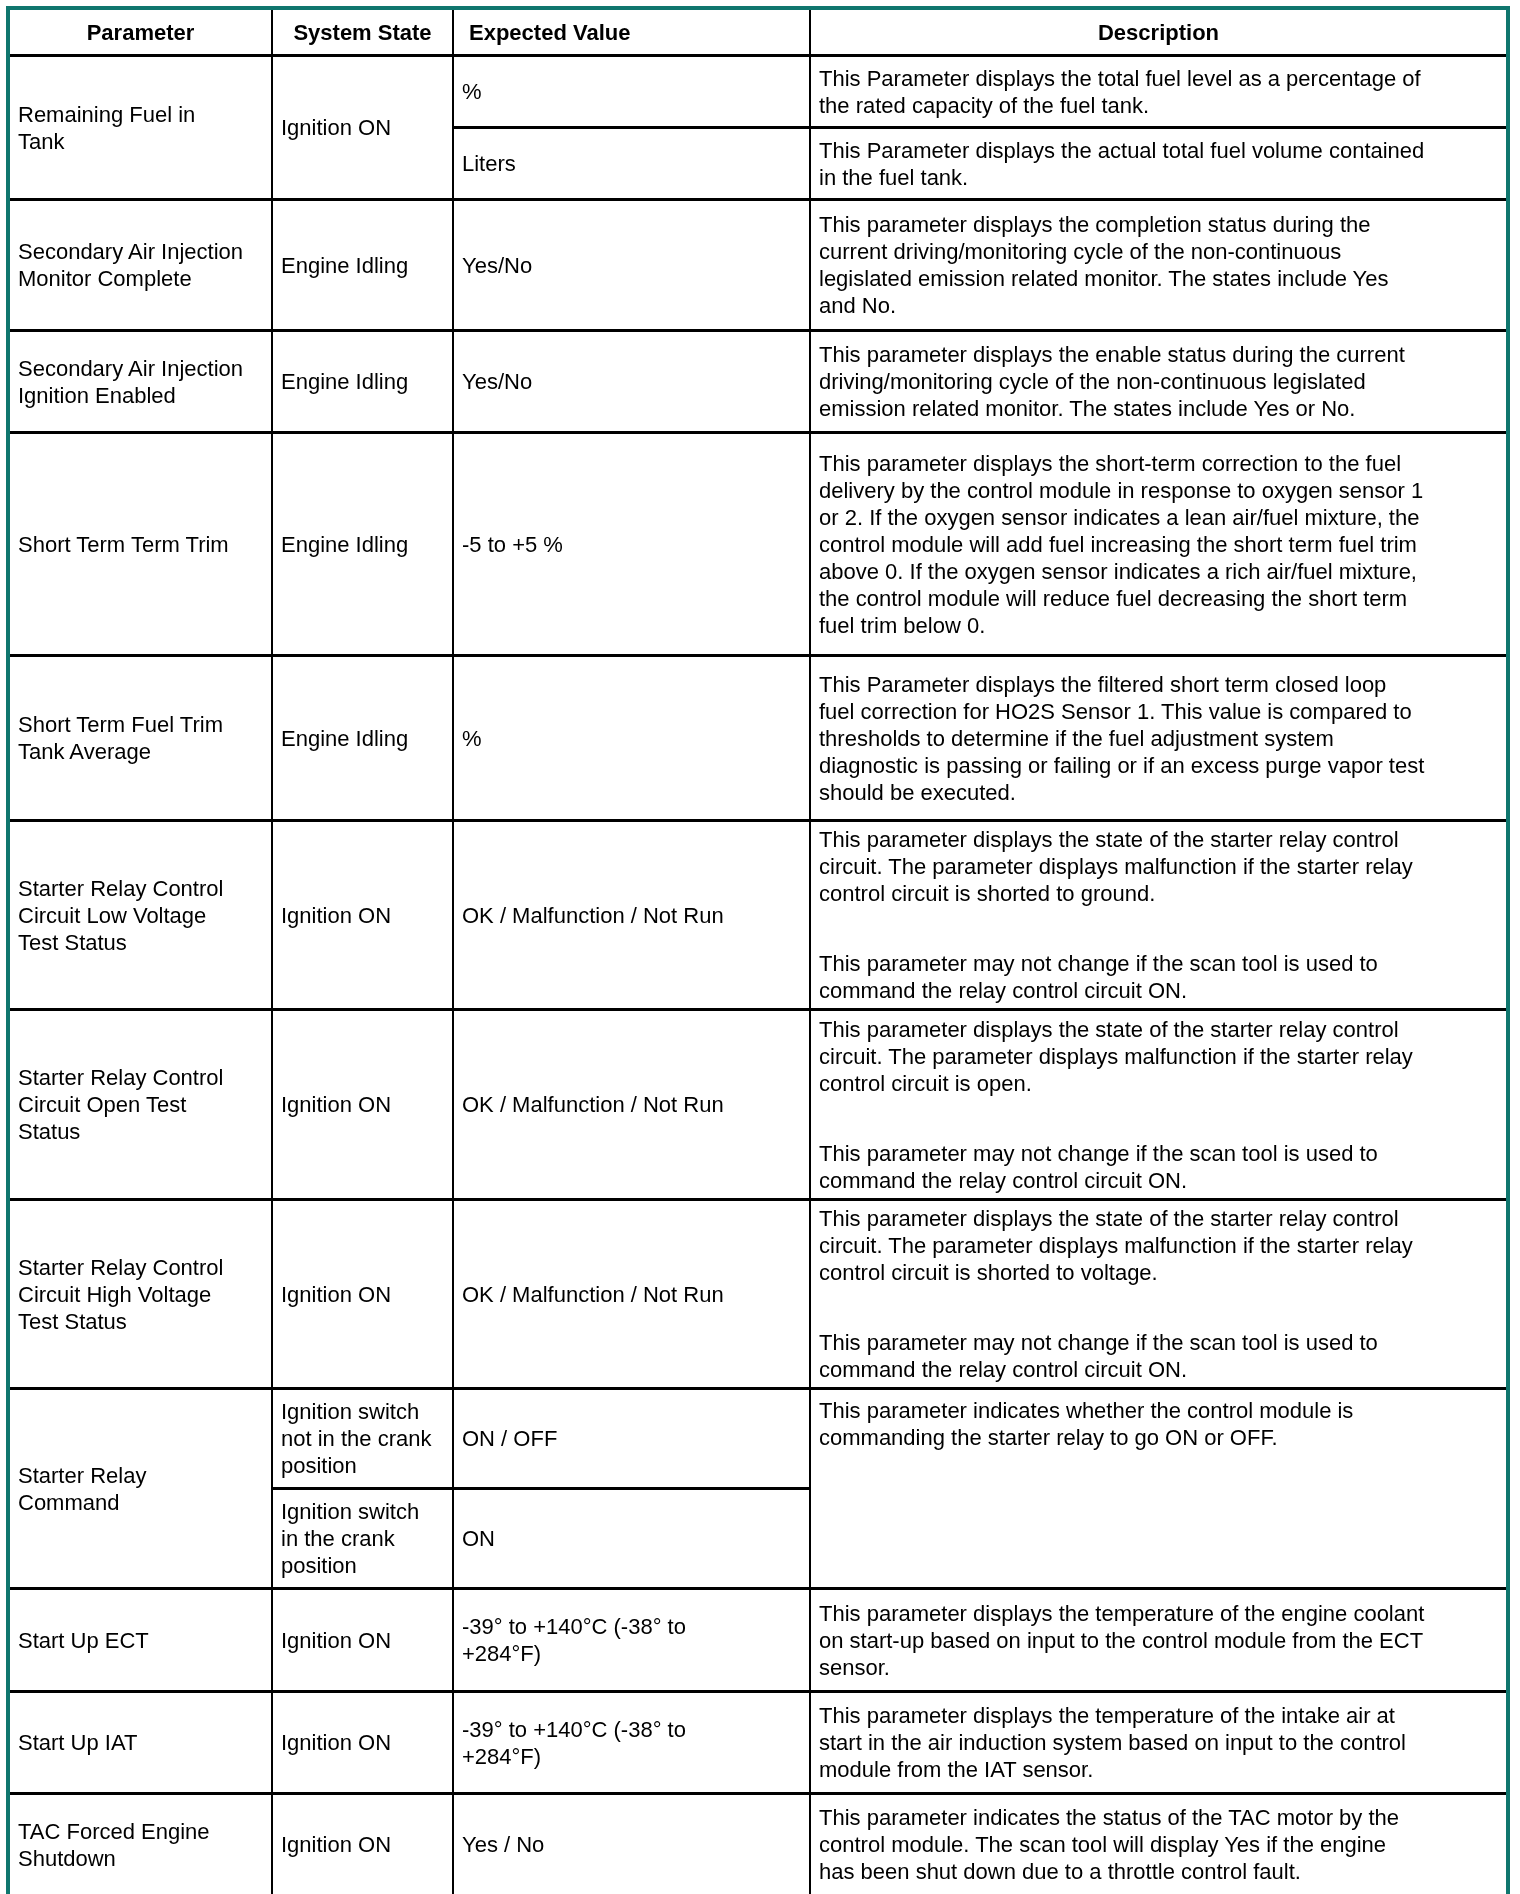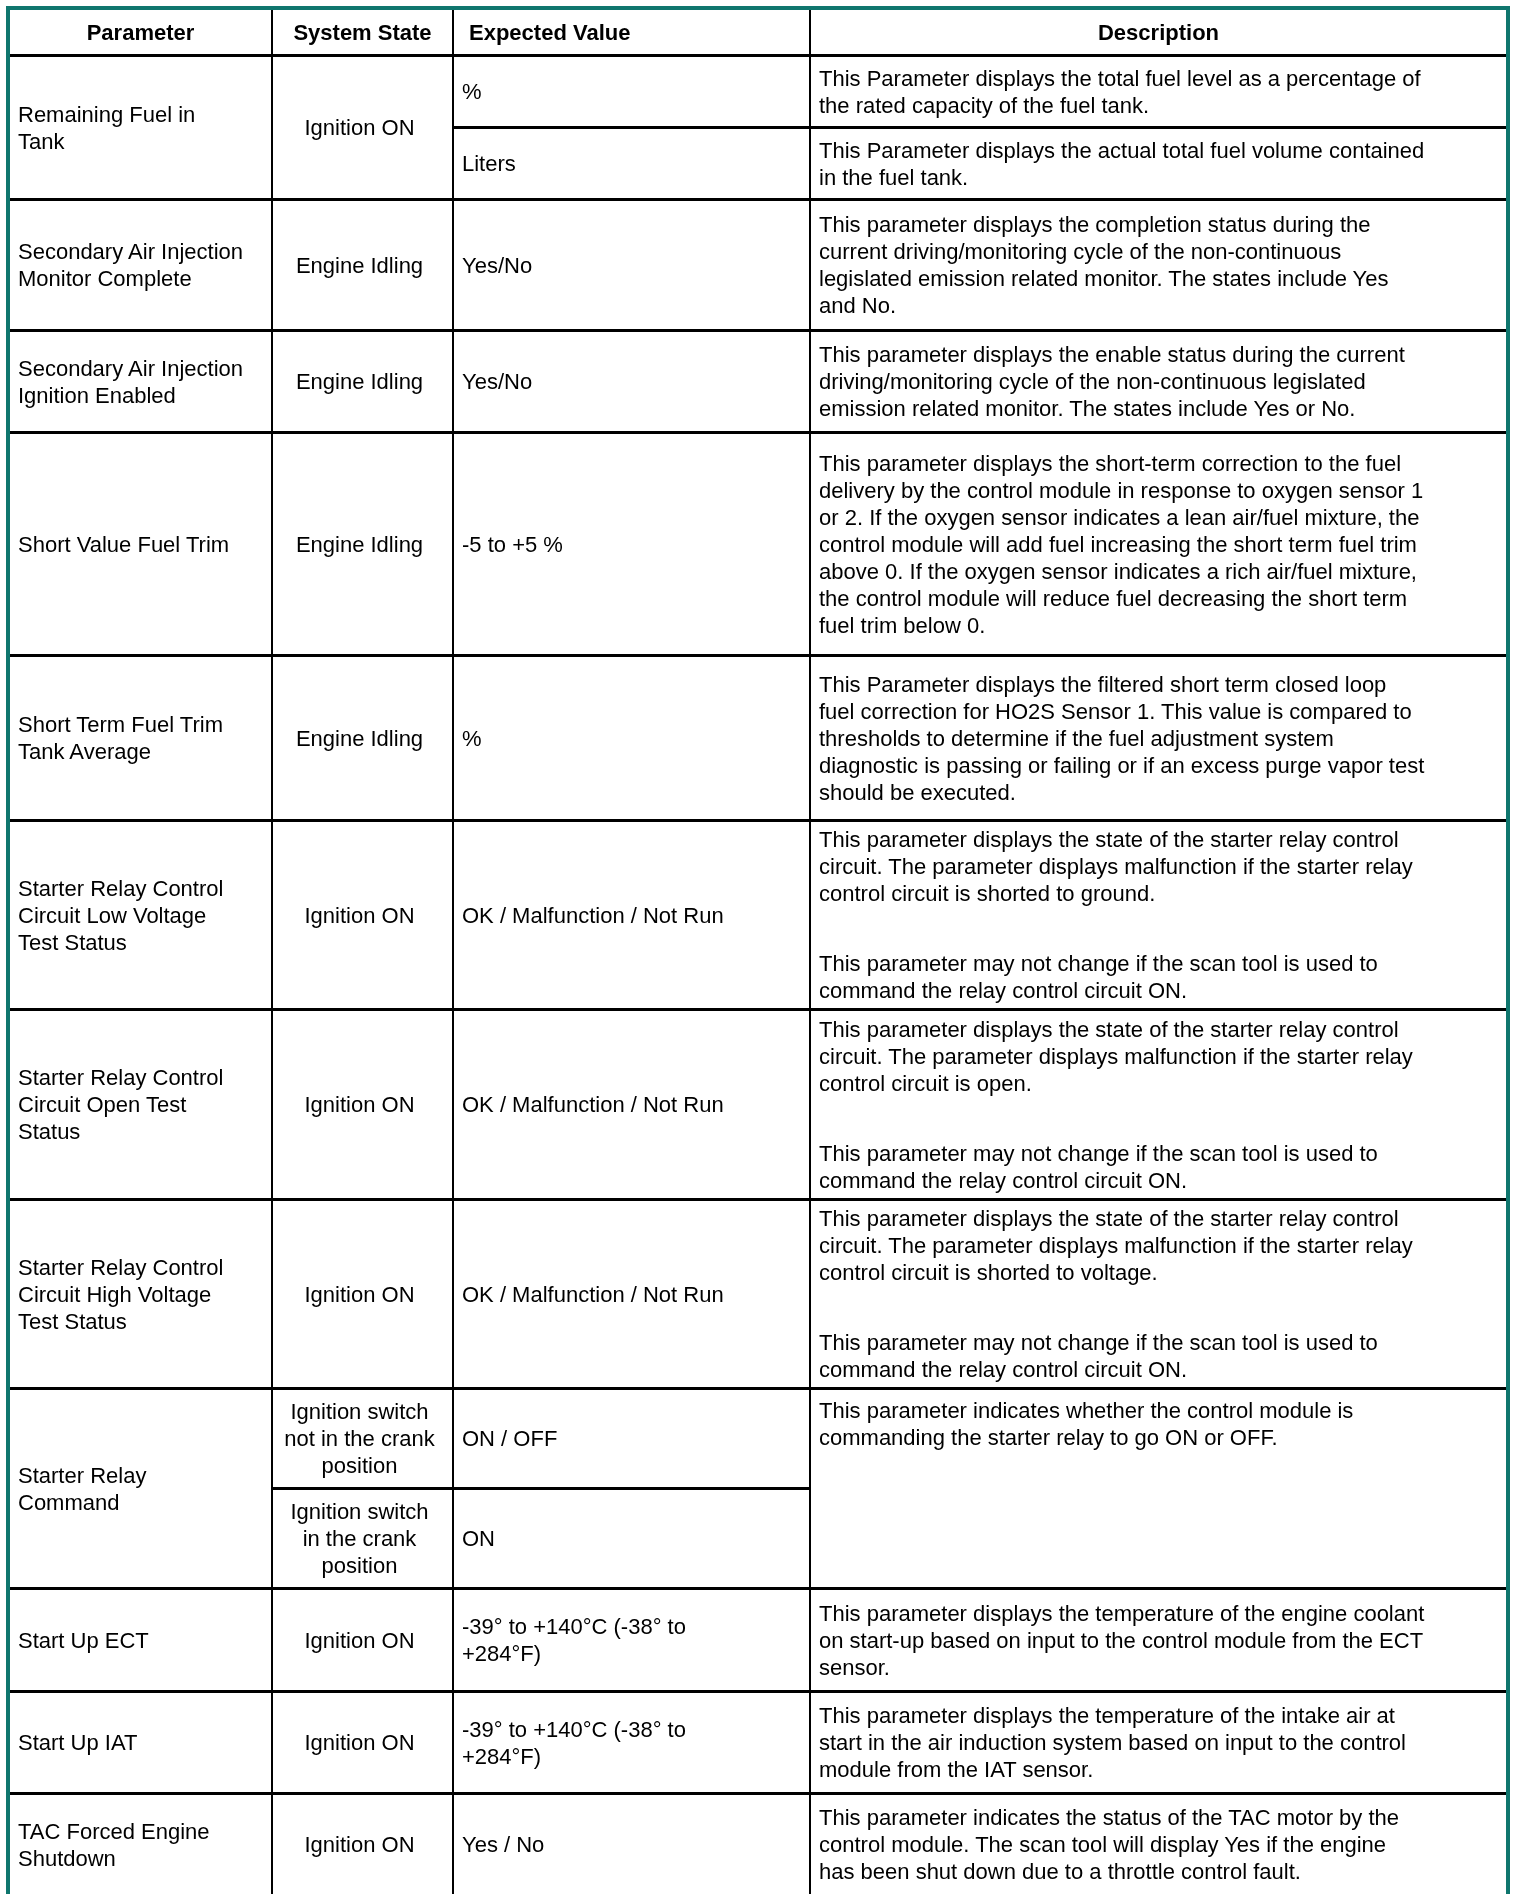--- a/index.html
+++ b/index.html
@@ -42,21 +42,21 @@
   }
   thead th {
     font-weight: bold;
     text-align: center;
     height: 40px;
     padding: 2px 6px;
   }
   thead th.th-left { text-align: left; padding-left: 15px; }
 
   td.param { padding-right: 26px; }
-  td.state { padding-right: 14px; text-align: center; }
+  td.state { padding-right: 14px; }
   td.ev    { padding-right: 50px; }
   td.desc  { padding-right: 80px; }
 
   td p { margin: 0; }
   td p + p { margin-top: 43px; }
 
   td.desc.top {
     vertical-align: top;
     padding-top: 7px;
     margin-top: 35px;
@@ -102,21 +102,21 @@
       </tr>
 
       <tr style="height:102px">
         <td class="param">Secondary Air Injection Ignition Enabled</td>
         <td class="state">Engine Idling</td>
         <td class="ev">Yes/No</td>
         <td class="desc">This parameter displays the enable status during the current driving/monitoring cycle of the non-continuous legislated emission related monitor. The states include Yes or No.</td>
       </tr>
 
       <tr style="height:223px">
-        <td class="param">Short Value Fuel Trim</td>
+        <td class="param">Short Term Term Trim</td>
         <td class="state">Engine Idling</td>
         <td class="ev">-5 to +5 %</td>
         <td class="desc">This parameter displays the short-term correction to the fuel delivery by the control module in response to oxygen sensor 1 or 2. If the oxygen sensor indicates a lean air/fuel mixture, the control module will add fuel increasing the short term fuel trim above 0. If the oxygen sensor indicates a rich air/fuel mixture, the control module will reduce fuel decreasing the short term fuel trim below 0.</td>
       </tr>
 
       <tr style="height:165px">
         <td class="param">Short Term Fuel Trim Tank Average</td>
         <td class="state">Engine Idling</td>
         <td class="ev">%</td>
         <td class="desc">This Parameter displays the filtered short term closed loop fuel correction for HO2S Sensor 1. This value is compared to thresholds to determine if the fuel adjustment system diagnostic is passing or failing or if an excess purge vapor test should be executed.</td>

